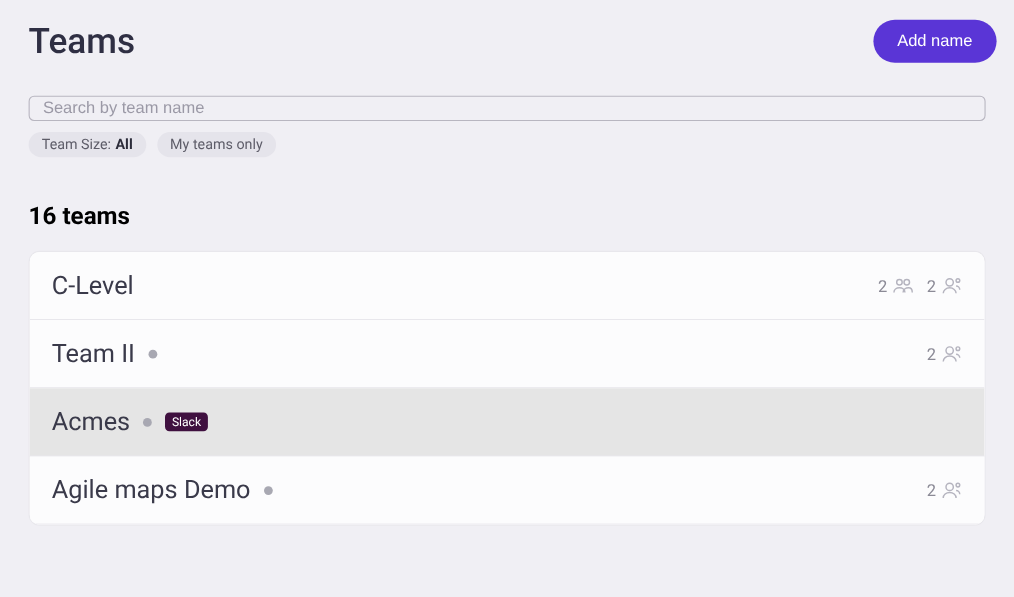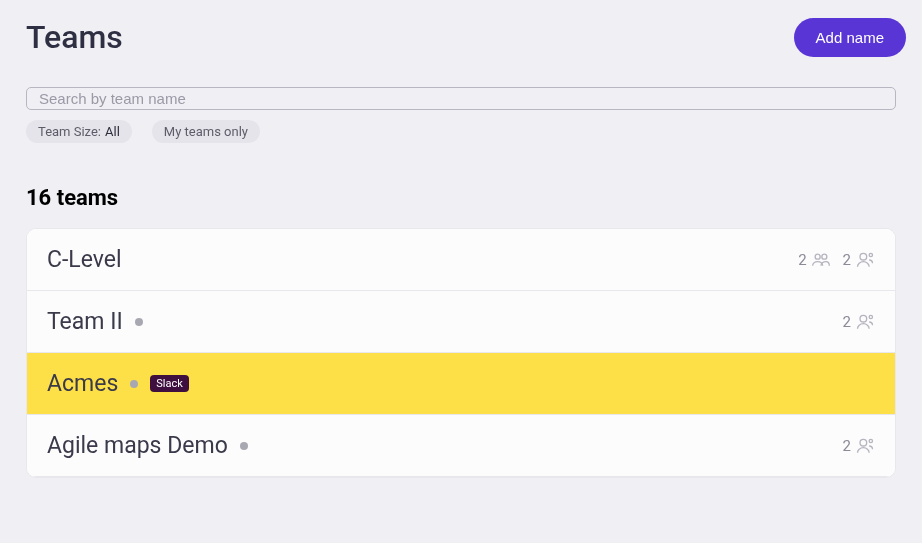--- a/index.html
+++ b/index.html
@@ -48,35 +48,35 @@
       font-size: 15px;
       background: #f0eff4;
       color: #333;
       outline: none;
     }
     .search-input::placeholder {
       color: #9b99a6;
     }
     .filters {
       display: flex;
-      gap: 20px;
+      gap: 10px;
       padding: 10px 26px 0 26px;
     }
     .filter-chip {
       background: #e5e4eb;
       border-radius: 14px;
       padding: 4px 12px;
       font-size: 13px;
       color: #5d5c68;
       display: inline-flex;
       align-items: center;
       cursor: pointer;
     }
     .filter-chip .value {
-      font-weight: 400;
+      font-weight: 700;
       color: #2c2c3a;
       margin-left: 4px;
     }
     .count-label {
       font-size: 22px;
       font-weight: 700;
       color: #000000;
       padding: 42px 26px 18px 26px;
     }
     .team-list {
@@ -90,21 +90,21 @@
       display: flex;
       align-items: center;
       justify-content: space-between;
       padding: 0 20px;
       height: 62px;
       background: #fcfcfd;
       border-bottom: 1px solid #e8e7ec;
       cursor: pointer;
     }
     .team-row.hovered {
-      background: #fde047;
+      background: #e5e5e5;
     }
     .team-left {
       display: flex;
       align-items: center;
       gap: 12px;
     }
     .team-name {
       font-size: 23px;
       font-weight: 400;
       color: #3a3a4a;

